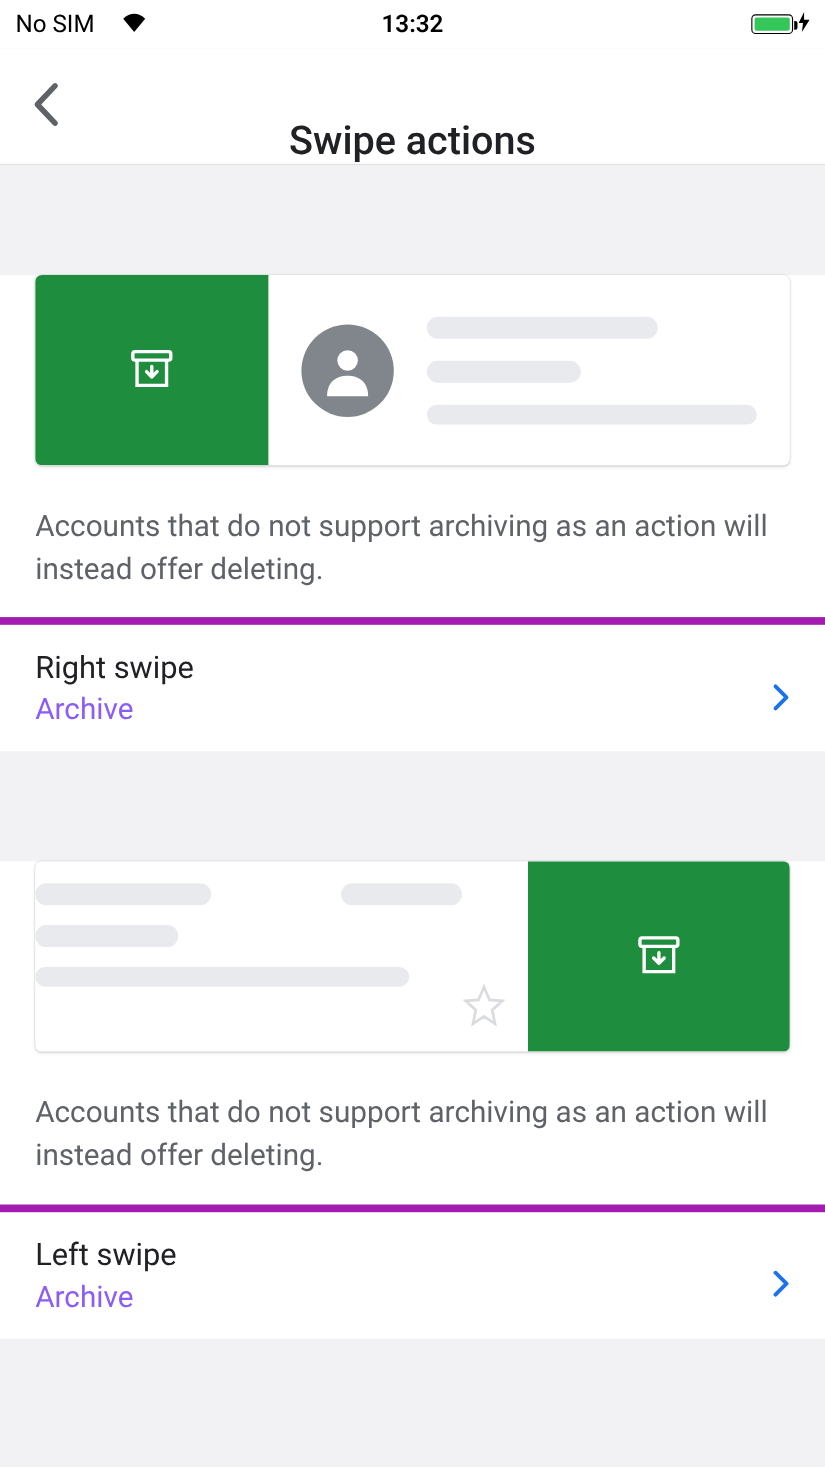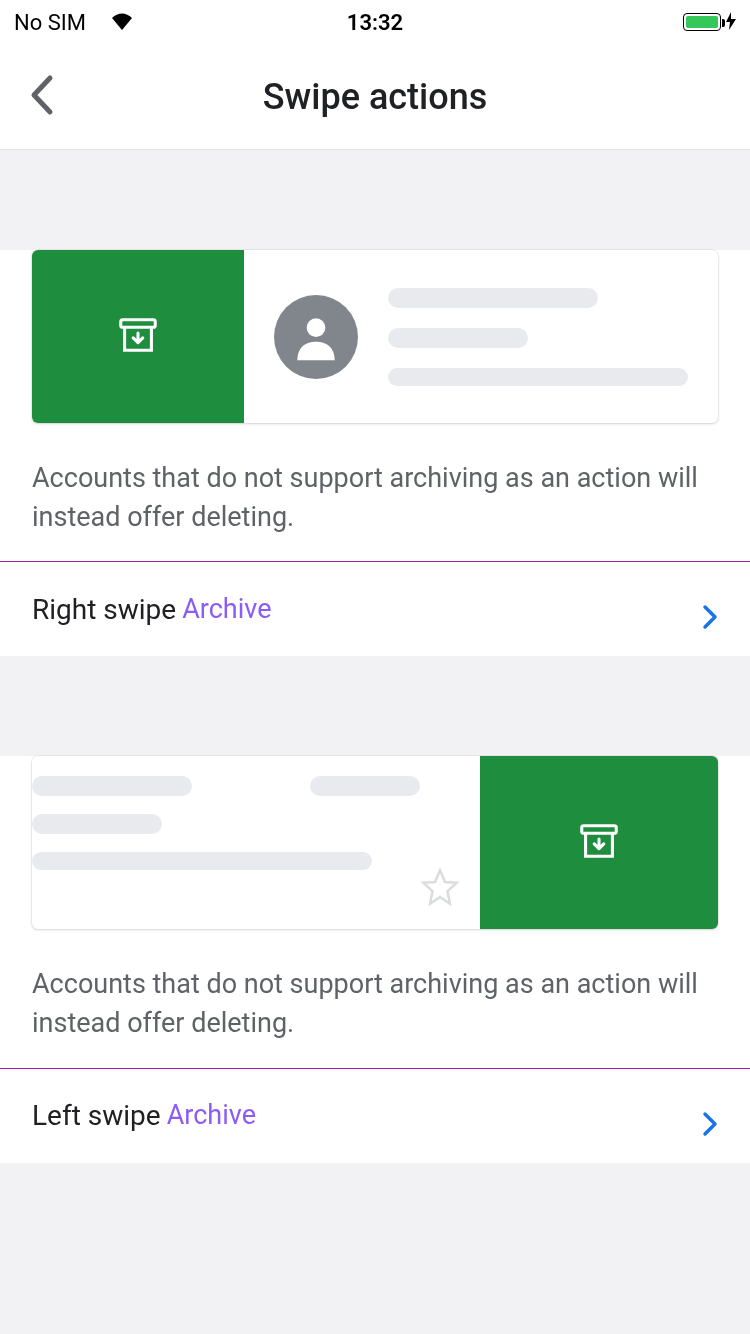--- a/index.html
+++ b/index.html
@@ -42,21 +42,21 @@
     .battery-fill {
       background: #35c759;
       height: 100%; width: 100%;
       border-radius: 2px;
     }
 
     .nav-header {
       height: 106px;
       background: #fff;
       display: flex;
-      align-items: center;
+      align-items: flex-end;
       position: relative;
       border-bottom: 1px solid #e0e0e0;
     }
     .back-btn {
       position: absolute;
       left: 28px;
       top: 50%;
       transform: translateY(-50%);
     }
     .nav-title {
@@ -118,30 +118,30 @@
       position: relative;
     }
     .ph-top-row { display: flex; justify-content: space-between; align-items: center; }
     .star-placeholder { position: absolute; right: 20px; bottom: 18px; }
 
     .description {
       padding: 20px 32px 24px 32px;
       font-size: 27px;
       line-height: 1.45;
       color: #5f6368;
-      border-bottom: 1px solid #a21caf;
+      border-bottom: 7px solid #a21caf;
     }
 
     .setting-row {
       display: flex;
       justify-content: space-between;
       align-items: center;
       padding: 22px 32px 22px 32px;
     }
-    .setting-labels { display: flex; flex-direction: row; gap: 6px; }
+    .setting-labels { display: flex; flex-direction: column; gap: 6px; }
     .setting-title { font-size: 28px; color: #202124; font-weight: 400; }
     .setting-value { font-size: 27px; color: #8b5cf6; }
     .chevron-right { margin-top: 20px; }
   </style>
 </head>
 <body>
 
 <div class="status-bar">
   <div class="status-left">
     <span>No SIM</span>

